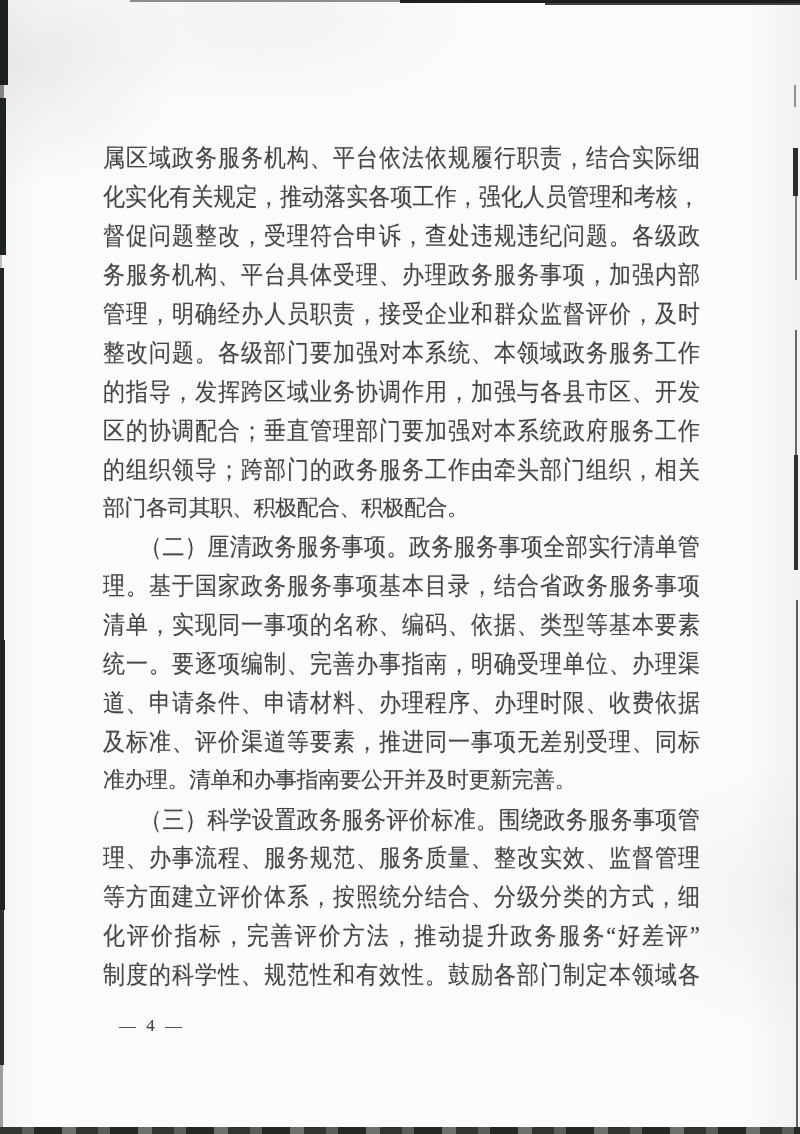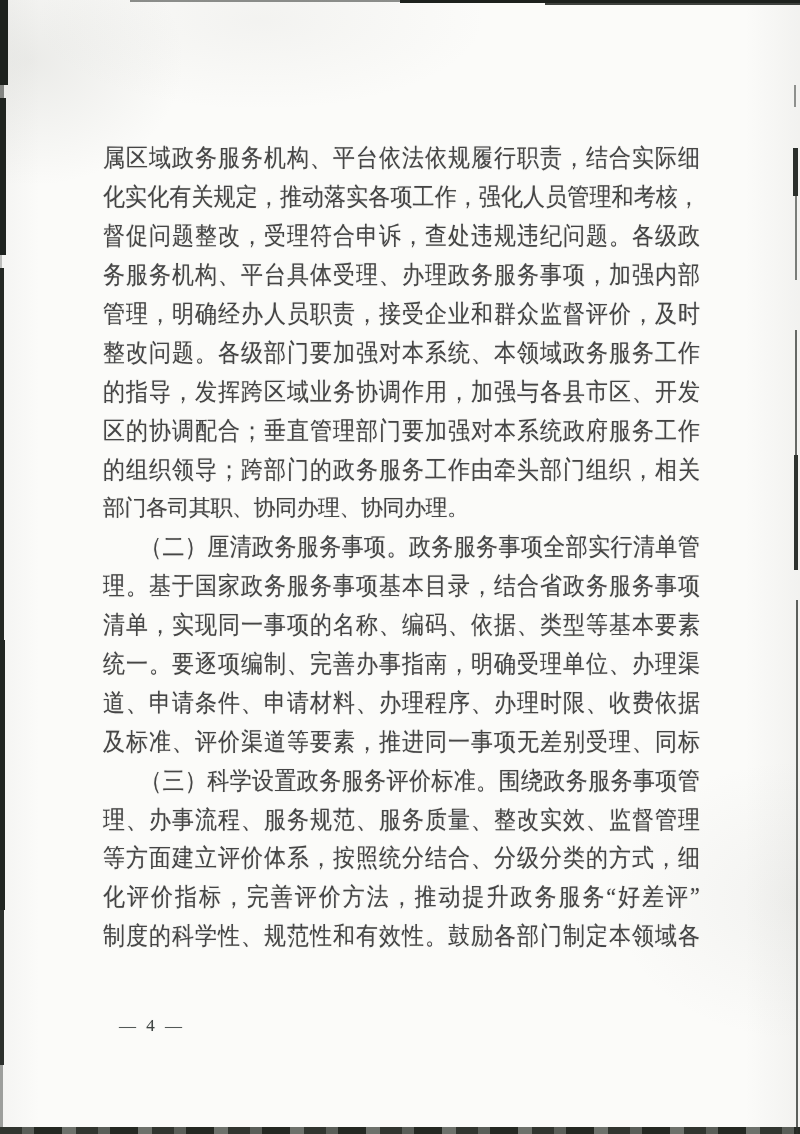--- a/index.html
+++ b/index.html
@@ -313,21 +313,21 @@
         <span>牵</span>
         <span>头</span>
         <span>部</span>
         <span>门</span>
         <span>组</span>
         <span>织</span>
         <span>，</span>
         <span>相</span>
         <span>关</span>
       </div>
-    <div class="line plain">部门各司其职、协同办理、协同办理。</div>
+    <div class="line plain">部门各司其职、积极配合、积极配合。</div>
     <div class="line fill indent">
         <span>（</span>
         <span>二</span>
         <span>）</span>
         <span>厘</span>
         <span>清</span>
         <span>政</span>
         <span>务</span>
         <span>服</span>
         <span>务</span>
@@ -481,20 +481,21 @@
         <span>项</span>
         <span>无</span>
         <span>差</span>
         <span>别</span>
         <span>受</span>
         <span>理</span>
         <span>、</span>
         <span>同</span>
         <span>标</span>
       </div>
+    <div class="line plain">准办理。清单和办事指南要公开并及时更新完善。</div>
     <div class="line fill indent">
         <span>（</span>
         <span>三</span>
         <span>）</span>
         <span>科</span>
         <span>学</span>
         <span>设</span>
         <span>置</span>
         <span>政</span>
         <span>务</span>

